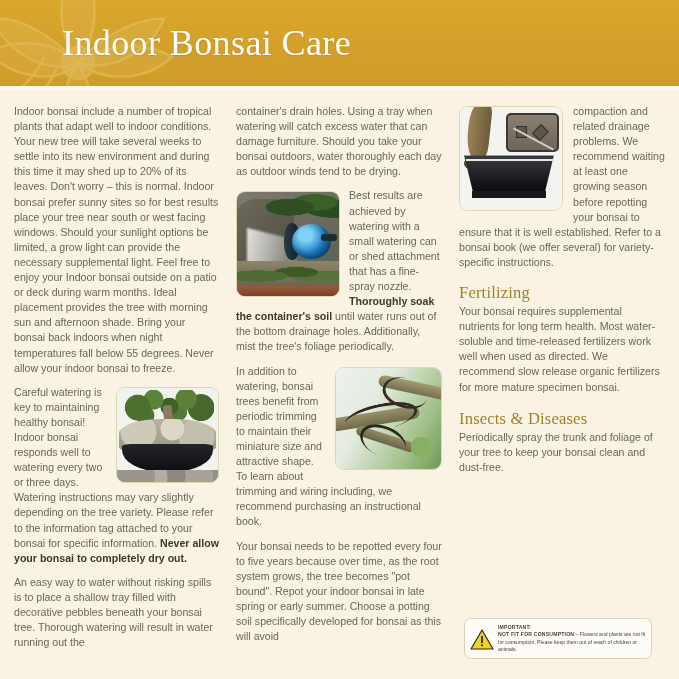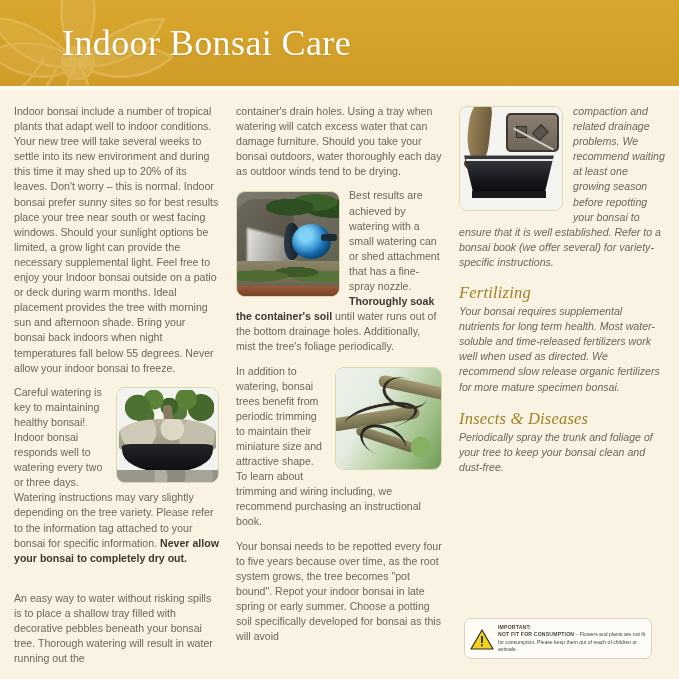--- a/index.html
+++ b/index.html
@@ -61,40 +61,40 @@
   .cols {
     display: flex;
     gap: 17px;
     height: 100%;
   }
   .col {
     width: 209px;
     position: relative;
   }
   .col-2 { width: 210px; }
-  .col-3 { width: 210px; font-style: italic; }
+  .col-3 { width: 210px; }
 
   h2.sec {
     font-family: "Liberation Serif", serif;
     font-size: 16.5px;
     font-weight: normal;
     color: #9c8327;
     margin: 0 0 1px 0;
     letter-spacing: 0.2px;
   }
   h2.sec.spaced { margin-top: 14px; }
 
   p.body {
     font-size: 10.6px;
     line-height: 15.1px;
     color: #6d655a;
     margin: 0 0 9px 0;
     text-align: left;
   }
-  p.body.tight { margin-bottom: 16px; }
+  p.body.tight { margin-bottom: 0; }
   b.strong { color: #3d3830; font-weight: bold; }
 
   
   .photo {
     border-radius: 9px;
     border: 1.5px solid #d7d9ae;
     background: #fff;
     overflow: hidden;
     position: relative;
   }

